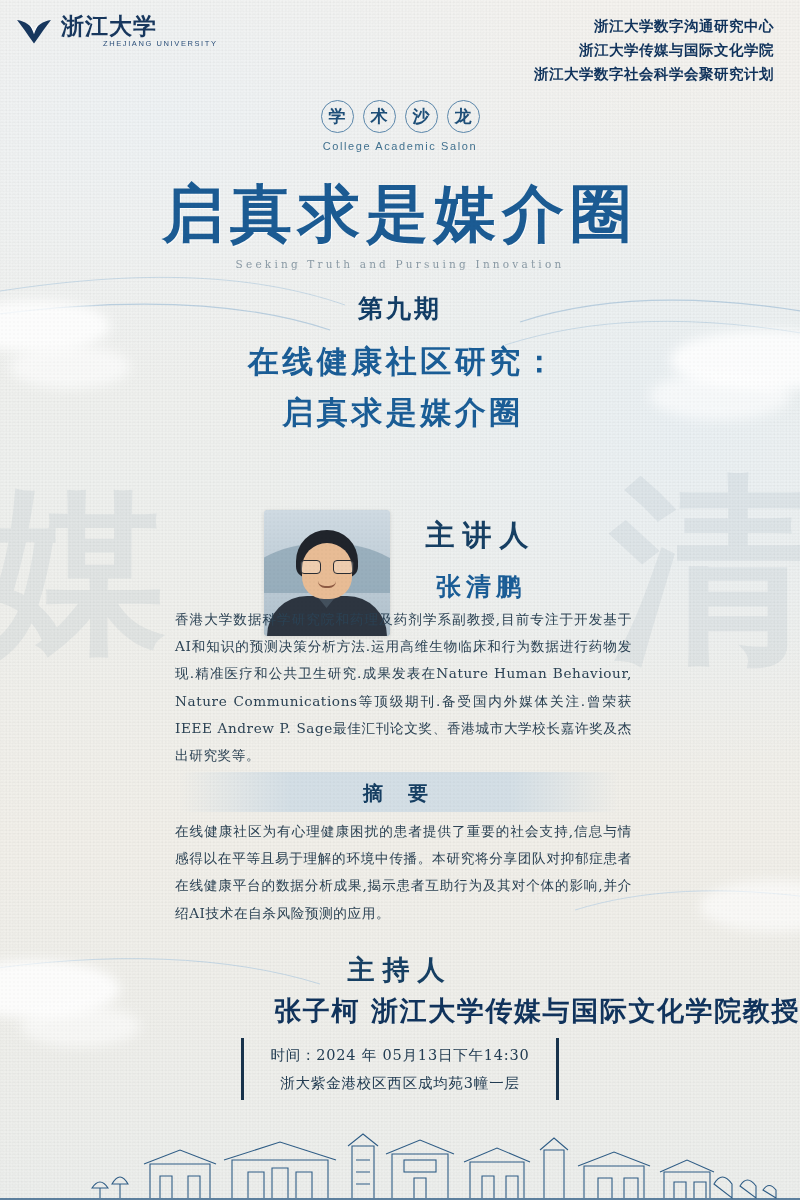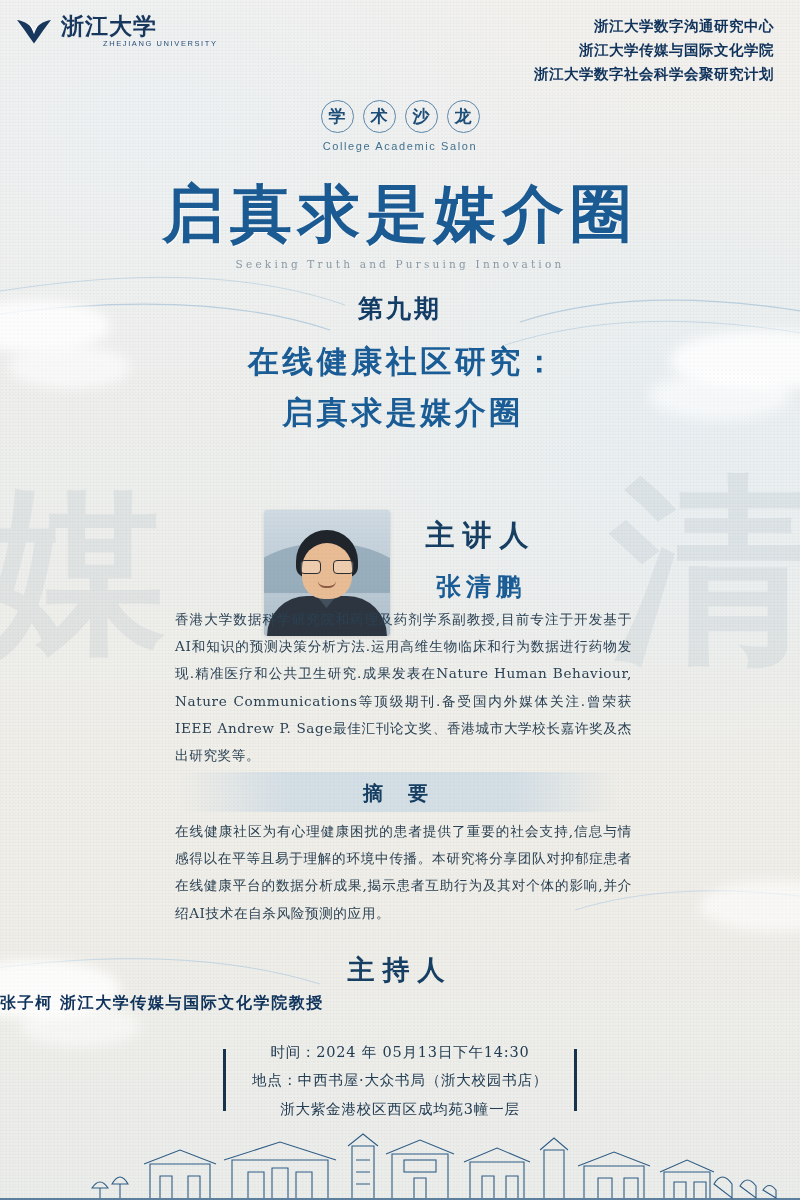--- a/index.html
+++ b/index.html
@@ -215,22 +215,22 @@
     letter-spacing: .6px; text-align: justify;
   }
 
   
   .host-label {
     position: absolute; top: 952px; left: 0; right: 0; text-align: center;
     font-family: "DejaVu Serif", serif; font-size: 27px; font-weight: 700;
     color: #163f63; letter-spacing: 8px;
   }
   .host-name {
-    position: absolute; top: 993px; left: 0; right: 0; text-align: left;
-    font-family: "DejaVu Serif", serif; font-size: 16px; font-weight: 700;
+    position: absolute; top: 993px; left: 0; right: 0; text-align: right;
+    font-family: "DejaVu Serif", serif; font-size: 27px; font-weight: 700;
     color: #10335c; letter-spacing: 1.6px;
   }
 
   
   .info-wrap {
     position: absolute; top: 1038px; left: 0; right: 0;
     display: flex; justify-content: center; align-items: center; gap: 26px;
   }
   .info-bar { width: 3px; height: 62px; background: #18334c; }
   .info-lines { text-align: center; }
@@ -337,21 +337,20 @@
   <div class="abstract-head">摘 要</div>
   <div class="abstract">在线健康社区为有心理健康困扰的患者提供了重要的社会支持,信息与情感得以在平等且易于理解的环境中传播。本研究将分享团队对抑郁症患者在线健康平台的数据分析成果,揭示患者互助行为及其对个体的影响,并介绍AI技术在自杀风险预测的应用。</div>
 
   <div class="host-label">主持人</div>
   <div class="host-name">张子柯 浙江大学传媒与国际文化学院教授</div>
 
   <div class="info-wrap">
     <div class="info-bar"></div>
     <div class="info-lines">
       <div>时间：2024 年 05月13日下午14:30</div>
-      <div>地点：中西书屋·大众书局（浙大校园书店）</div>
       <div>浙大紫金港校区西区成均苑3幢一层</div>
     </div>
     <div class="info-bar"></div>
   </div>
 
   <svg class="skyline" viewBox="0 0 800 80" preserveAspectRatio="none">
     <g fill="none" stroke="#2f5d86" stroke-width="1.1">
 
       <path d="M150 78 V44 h60 V78"></path>
       <path d="M144 44 L180 30 L216 44"></path>

